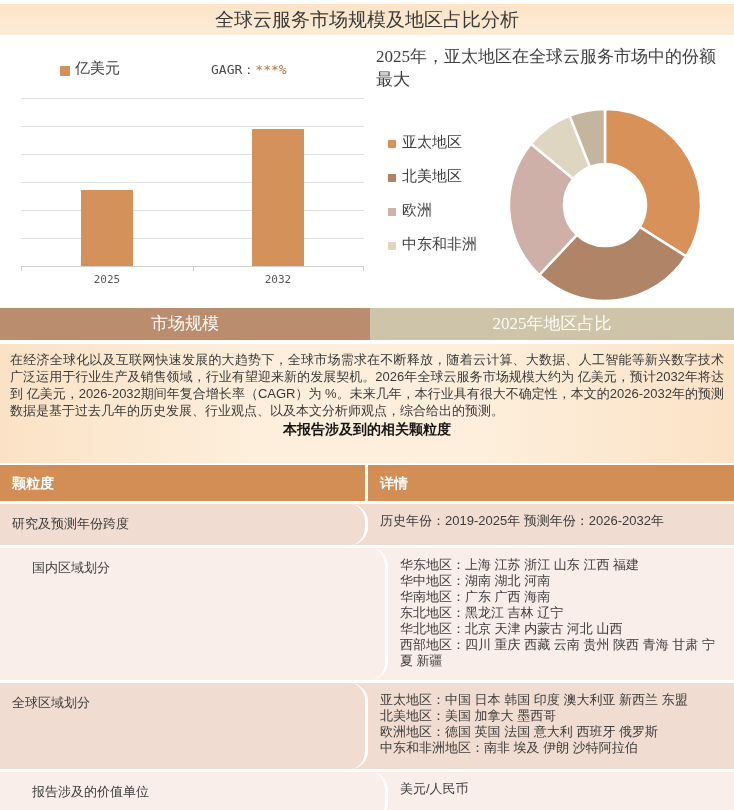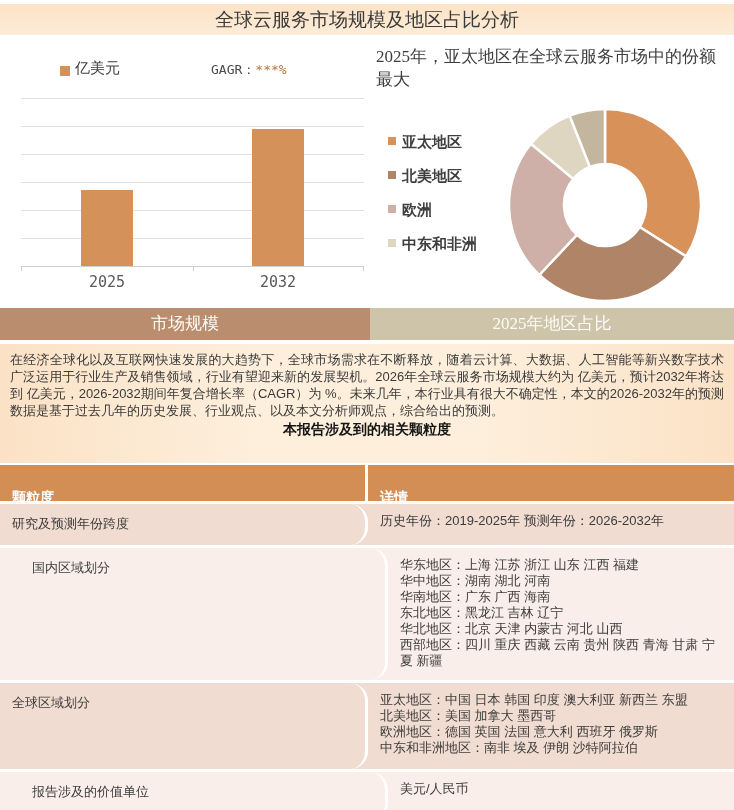--- a/index.html
+++ b/index.html
@@ -19,49 +19,49 @@
   
   .bar-chart{position:absolute;left:14px;top:46px;width:352px;height:258px;background:#fff;}
   .bc-legend-marker{position:absolute;left:46px;top:20px;width:10px;height:10px;background:var(--bar);}
   .bc-legend-label{position:absolute;left:61px;top:13px;font-size:15px;color:#404040;}
   .bc-cagr{position:absolute;left:197px;top:15px;font-family:"DejaVu Sans Mono",monospace;font-size:13px;color:#4a4a4a;}
   .bc-cagr .stars{color:var(--cagr_stars);}
   .bar-plot{position:absolute;left:7px;top:52px;width:343px;height:168px;border-bottom:1px solid #cfcfcf;}
   .gridline{position:absolute;left:0;width:343px;height:1px;background:#e0e0e0;}
   .bar{position:absolute;bottom:0;width:52px;background:var(--bar);}
   .bar-x-label{position:absolute;top:175px;width:80px;text-align:center;
-    font-family:"DejaVu Sans Mono",monospace;font-size:15px;color:#595959;}
+    font-family:"DejaVu Sans Mono",monospace;font-size:11px;color:#595959;}
   .tick{position:absolute;top:169px;width:1px;height:4px;background:#cfcfcf;}
   
   .donut-area{position:absolute;left:370px;top:40px;width:364px;height:266px;}
   .donut-title{position:absolute;left:6px;top:6px;width:354px;
     font-family:"Liberation Serif",serif;font-size:17px;line-height:1.35;color:#3e3e3e;}
   .donut-legend{position:absolute;left:18px;top:92px;width:104px;}
-  .dl-item{display:flex;align-items:flex-start;margin-bottom:15px;font-weight:bold;}
+  .dl-item{display:flex;align-items:center;margin-bottom:15px;}
   .dl-marker{flex:0 0 8px;width:8px;height:8px;margin:5px 6px 0 0;}
   .dl-label{font-size:15px;line-height:19px;color:#3f3f3f;max-width:86px;}
   .donut-svg{position:absolute;left:135px;top:64px;}
   
   .tabs{position:absolute;top:308px;left:0;width:734px;height:32px;display:flex;}
   .tab{height:32px;text-align:center;font-family:"Liberation Serif",serif;
     font-size:17px;line-height:32px;color:#fdfcf8;cursor:pointer;}
   .tab-left{width:370px;background:var(--tab_left_bg);}
   .tab-right{width:364px;background:var(--tab_right_bg);}
   
   .para-block{
     position:absolute;top:344px;left:0;width:734px;height:119px;box-sizing:border-box;
     background:linear-gradient(90deg,#fbe2c6,#fdefdc 35%,#fdefdc 65%,#fbe2c6);
     padding:7px 10px 0 10px;
   }
   .para-text{font-size:13px;line-height:17px;color:#3a3a3a;text-align:justify;}
   .table-title{margin-top:2px;text-align:center;font-size:14px;font-weight:bold;color:#161616;}
   
   .gran-table{position:absolute;top:465px;left:0;width:734px;}
   .t-head{display:flex;height:36px;background:var(--table_header_bg);margin-bottom:3px;}
-  .t-head .col-l,.t-head .col-r{color:#fff;font-weight:bold;font-size:14px;padding-top:24px;}
+  .t-head .col-l,.t-head .col-r{color:#fff;font-weight:bold;font-size:14px;padding-top:10px;}
   .col-l{width:368px;box-sizing:border-box;padding-left:12px;border-right:3px solid #fff;}
   .col-r{flex:1;box-sizing:border-box;padding-left:12px;}
   .t-row{display:flex;margin-bottom:3px;font-size:13px;color:#3c3c3c;box-sizing:border-box;overflow:hidden;}
   .t-row .col-l{padding-top:11px;border-radius:18px;}
   .t-row .col-r{padding-top:9px;line-height:16px;padding-right:8px;}
   .t-row.odd{background:var(--row_odd);}
   .t-row.even{background:var(--row_even);padding-left:20px;}
   .detail-line{margin:0;}
 </style>
 </head>

